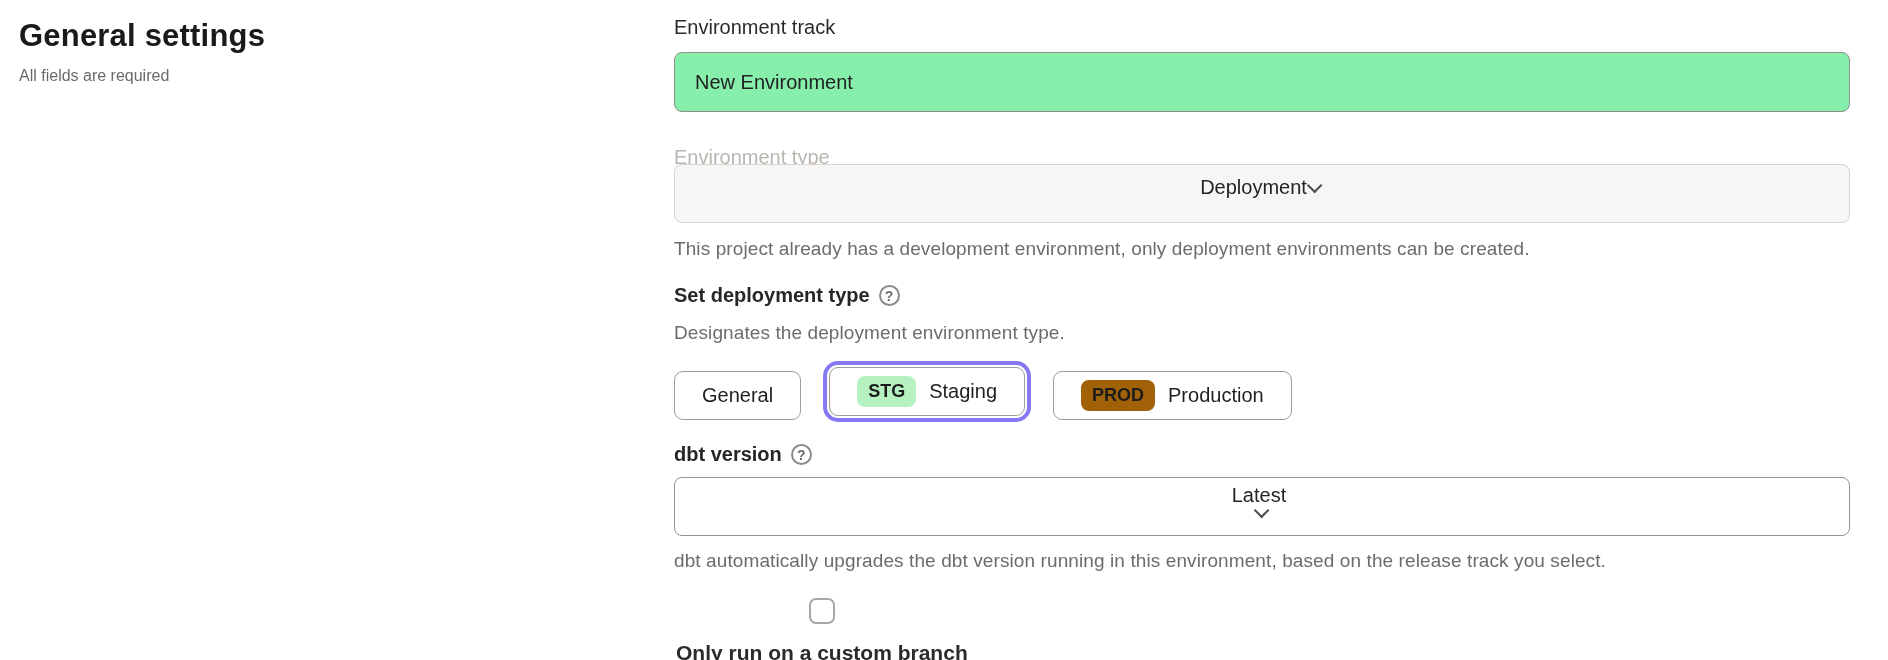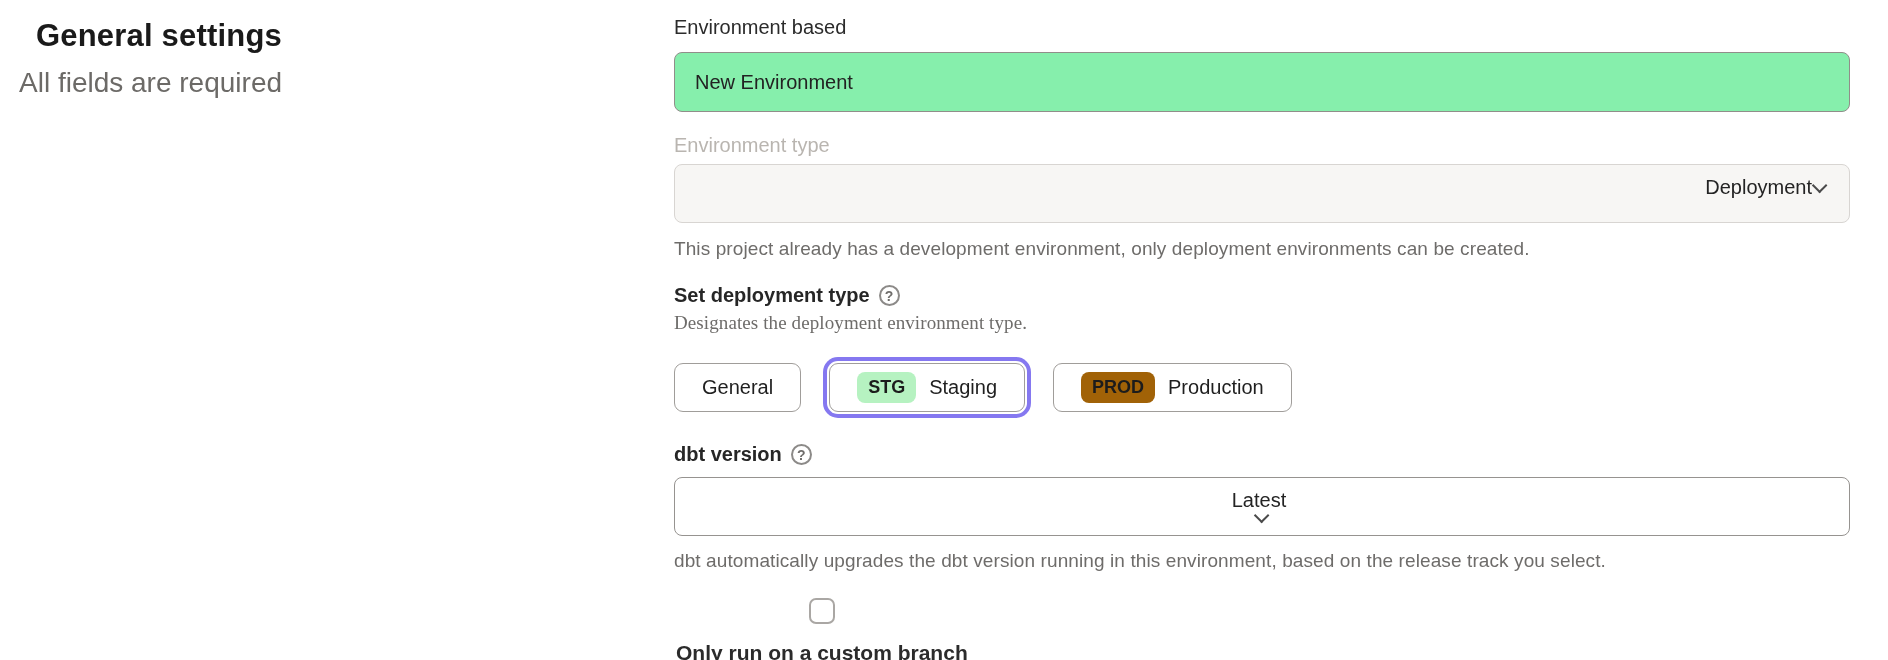--- a/index.html
+++ b/index.html
@@ -12,21 +12,21 @@
     overflow: hidden;
   }
   .page { position: relative; width: 1888px; height: 660px; }
 
   
   .header { position: absolute; left: 19px; top: 18px; }
   .header h1 {
     font-size: 31px; font-weight: 700; color: #1a1a1a; letter-spacing: 0.2px; text-align: right;
   }
   .header .subtitle {
-    margin-top: 13px; font-size: 28px; font-weight: 400; color: #6c6a67;
+    margin-top: 13px; font-size: 16px; font-weight: 400; color: #6c6a67;
   }
 
   
   .form { position: absolute; left: 674px; top: 0; width: 1176px; }
   .abs { position: absolute; left: 0; }
 
   .field-label { font-size: 20px; font-weight: 500; color: #2b2b2b; }
   .field-label.disabled { color: #b9b5b0; }
   .field-label.bold { font-weight: 700; color: #262626; display: flex; align-items: center; gap: 9px; }
 
@@ -38,21 +38,21 @@
     background: #86efac;
     font-family: "Liberation Sans", "DejaVu Sans", sans-serif;
     font-size: 20px; color: #222222;
     padding: 0 20px; outline: none;
   }
 
   .select {
     width: 1176px; height: 59px;
     border: 1px solid #969390; border-radius: 8px;
     background: #ffffff;
-    display: flex; align-items: center; justify-content: flex-end;
+    display: flex; align-items: center; justify-content: center;
     padding: 0 26px 12px 20px;
     font-size: 20px; color: #242424;
     cursor: pointer;
   }
   .select.disabled {
     background: #f7f6f4; border-color: #d8d5d2; cursor: default;
   }
   .chevron {
     width: 11px; height: 11px;
     border-right: 2px solid #4a4a4a; border-bottom: 2px solid #4a4a4a;
@@ -70,21 +70,21 @@
 
   
   .btn-row { display: flex; gap: 14px; align-items: center; }
   .type-btn {
     height: 49px;
     background: #ffffff;
     border: 1px solid #a09d9a; border-radius: 9px;
     font-family: "Liberation Sans", "DejaVu Sans", sans-serif;
     font-size: 20px; font-weight: 500; color: #1f1f1f;
     display: inline-flex; align-items: center; gap: 13px;
-    padding: 0 27px; cursor: pointer;
+    padding: 0 27px; cursor: pointer; margin-top: 8px;
   }
   .type-btn.selected {
     box-shadow: 0 0 0 2px #ffffff, 0 0 0 6px var(--outline, #8578f0);
     margin: 0 14px;
   }
   .badge {
     display: inline-flex; align-items: center;
     border-radius: 8px; padding: 5px 11px;
     font-size: 18px; font-weight: 600; color: #1c1c1c;
   }
@@ -103,35 +103,35 @@
 
 <div class="page">
 
   <div class="header">
     <h1>General settings</h1>
     <div class="subtitle">All fields are required</div>
   </div>
 
   <div class="form">
 
-    <div class="abs field-label" style="top:16px;">Environment based</div>
+    <div class="abs field-label" style="top:16px;">Environment track</div>
     <input class="abs text-input" style="top: 52px;" type="text" value="New Environment">
 
-    <div class="abs field-label disabled" style="top:134px;">Environment type</div>
+    <div class="abs field-label disabled" style="top:146px;">Environment type</div>
     <div class="abs select disabled" style="top:164px;">
       <span>Deployment</span>
       <span class="chevron"></span>
     </div>
     <div class="abs helper" style="top:238px;">This project already has a development environment, only deployment environments can be created.</div>
 
     <div class="abs field-label bold" style="top:284px;">
       <span>Set deployment type</span>
       <span class="help-icon">?</span>
     </div>
-    <div class="abs helper" style="top:312px;font-family:Liberation Serif, serif;">Designates the deployment environment type.</div>
+    <div class="abs helper" style="top:322px;">Designates the deployment environment type.</div>
 
     <div class="abs btn-row" style="top:363px;">
       <button class="type-btn">
         <span>General</span>
       </button>
       <button class="type-btn selected">
         <span class="badge" style="background-color: rgb(182, 242, 193);">STG</span>
         <span>Staging</span>
       </button>
       <button class="type-btn">

